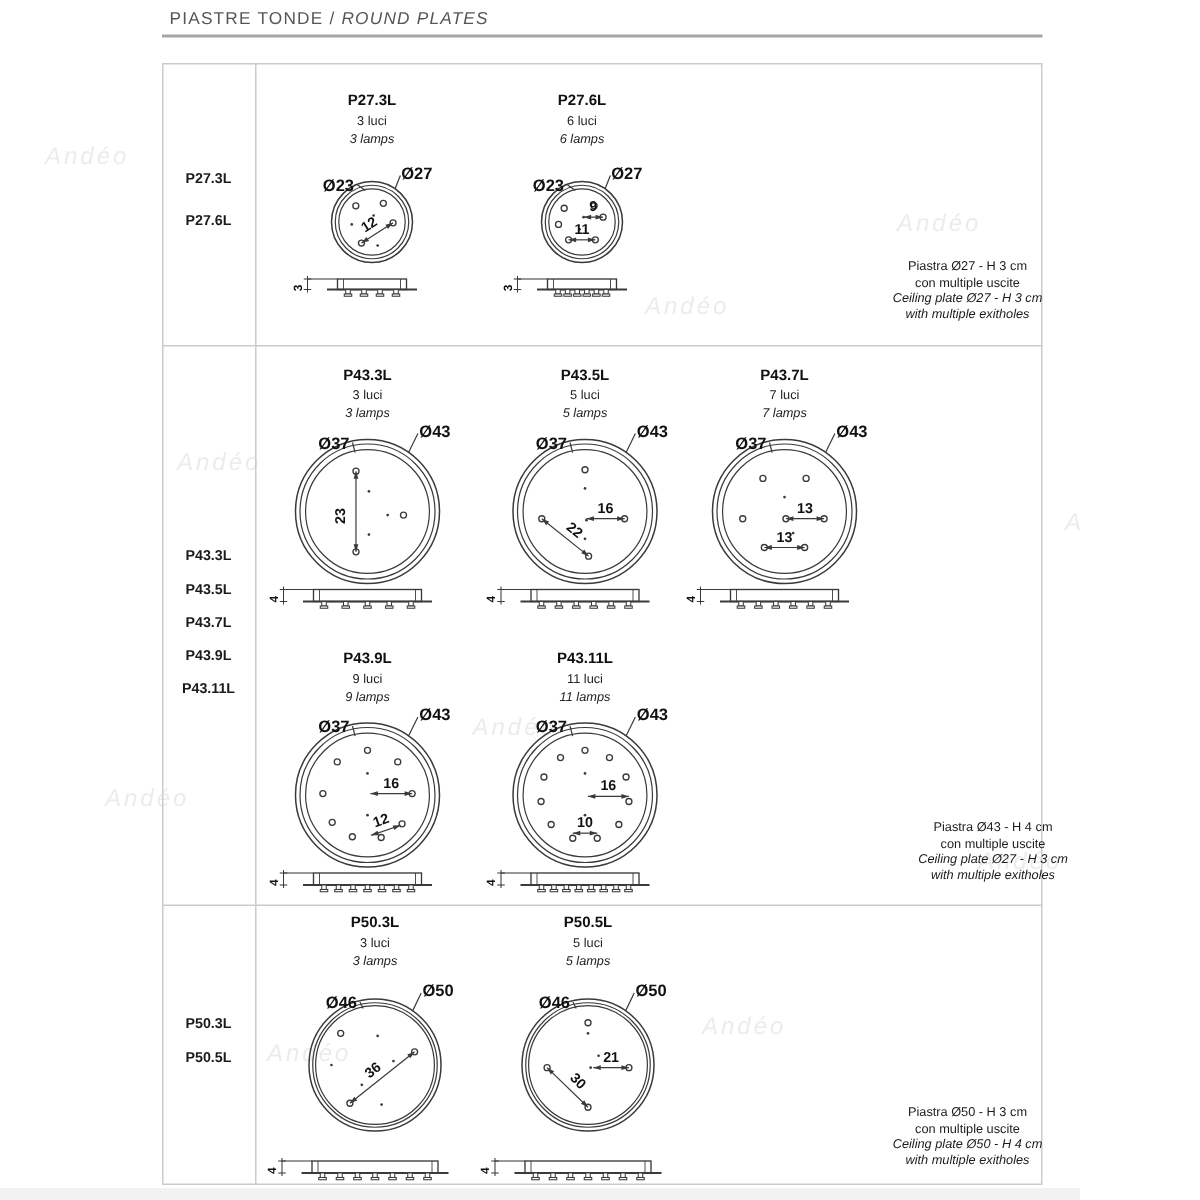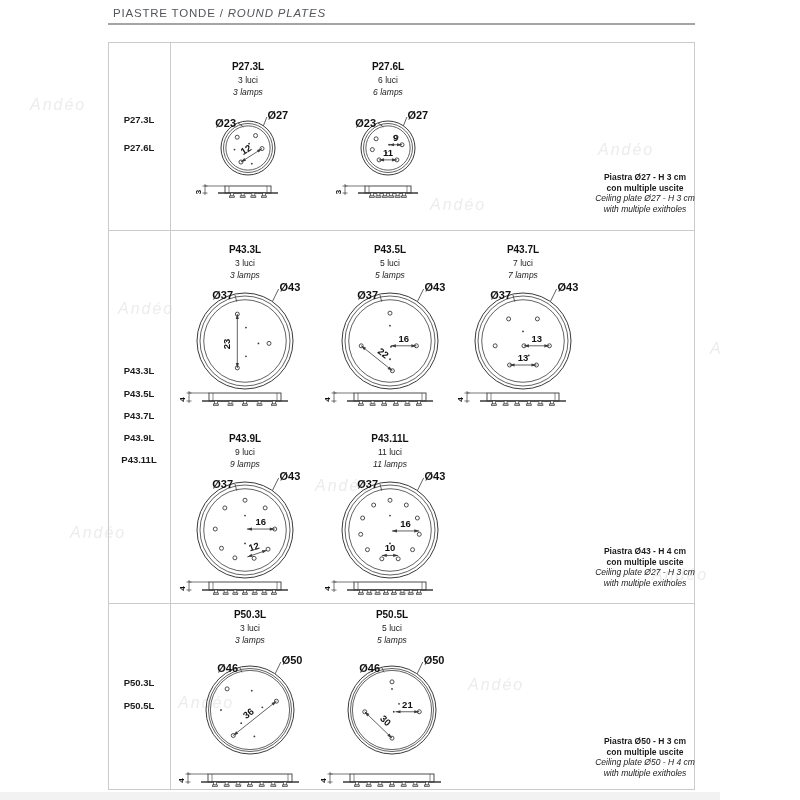--- a/index.html
+++ b/index.html
@@ -6,21 +6,21 @@
   .page{position:relative;width:720px;height:800px;background:#ffffff;overflow:hidden;
         font-family:"Liberation Sans",sans-serif;color:#1c1c1c;}
   .page-title{position:absolute;left:113px;top:7px;font-size:11.5px;letter-spacing:0.8px;color:#54565a;}
   .page-title .it{font-style:italic;}
   .title-rule{position:absolute;left:108px;top:23px;width:587px;height:2px;background:#a5a5a5;}
   .tbl-border{position:absolute;border:1px solid #cbcbcb;box-sizing:border-box;background:transparent;}
   .tbl-line{position:absolute;background:#cbcbcb;}
   .sidebar-code{position:absolute;left:108px;width:62px;text-align:center;font-size:9.5px;
                 font-weight:bold;color:#1b1b1b;line-height:12px;}
   .desc{position:absolute;width:150px;text-align:center;font-size:8.5px;line-height:10.5px;color:#1b1b1b;}
-  .desc .b{font-weight:bold;}
+  .desc .b{font-weight:normal;}
   .desc .i{font-style:italic;text-align:center;}
   .watermark{position:absolute;font-size:16px;font-style:italic;letter-spacing:2px;color:#ececec;
              white-space:nowrap;pointer-events:none;}
   .bottom-band{position:absolute;left:0;top:792px;width:800px;height:8px;background:#f2f2f2;}
   svg text{font-family:"Liberation Sans",sans-serif;}
   svg .code{font-size:10px;font-weight:bold;fill:#111;}
   svg .luci{font-size:8.5px;fill:#222;}
   svg .lamps{font-size:8.5px;font-style:italic;fill:#222;}
   svg .dia{font-size:11px;font-weight:bold;fill:#111;}
   svg .dim{font-size:9.5px;font-weight:bold;fill:#111;}
@@ -146,21 +146,21 @@
           <rect x="82.1" y="140" width="5" height="1.5" fill="#fff" stroke="#3a3a3a" stroke-width="0.7"></rect>
           <rect x="89.5" y="137" width="3" height="3" fill="#fff" stroke="#3a3a3a" stroke-width="0.7"></rect>
           <rect x="88.5" y="140" width="5" height="1.5" fill="#fff" stroke="#3a3a3a" stroke-width="0.7"></rect>
         </g>
       </svg>
       <div class="sidebar-code" style="top: 365px;">P43.3L</div>
       <div class="sidebar-code" style="top: 388px;">P43.5L</div>
       <div class="sidebar-code" style="top: 410px;">P43.7L</div>
       <div class="sidebar-code" style="top: 432px;">P43.9L</div>
       <div class="sidebar-code" style="top: 454px;">P43.11L</div>
-      <div class="desc" style="left: 570px; top: 546px;">
+      <div class="desc" style="left: 587px; top: 546px;">
         <div class="b">Piastra Ø43 - H 4 cm</div>
         <div class="b">con multiple uscite</div>
         <div class="i">Ceiling plate Ø27 - H 3 cm</div>
         <div class="i">with multiple exitholes</div>
       </div>
       <svg width="160" height="176" style="position:absolute;left:165px;top:241px;overflow:visible;">
         <text x="80" y="12" text-anchor="middle" class="code">P43.3L</text>
         <text x="80" y="25" text-anchor="middle" class="luci">3 luci</text>
         <text x="80" y="37" text-anchor="middle" class="lamps">3 lamps</text>
         <circle cx="80" cy="100" r="48" fill="none" stroke="#3a3a3a" stroke-width="1"></circle>

